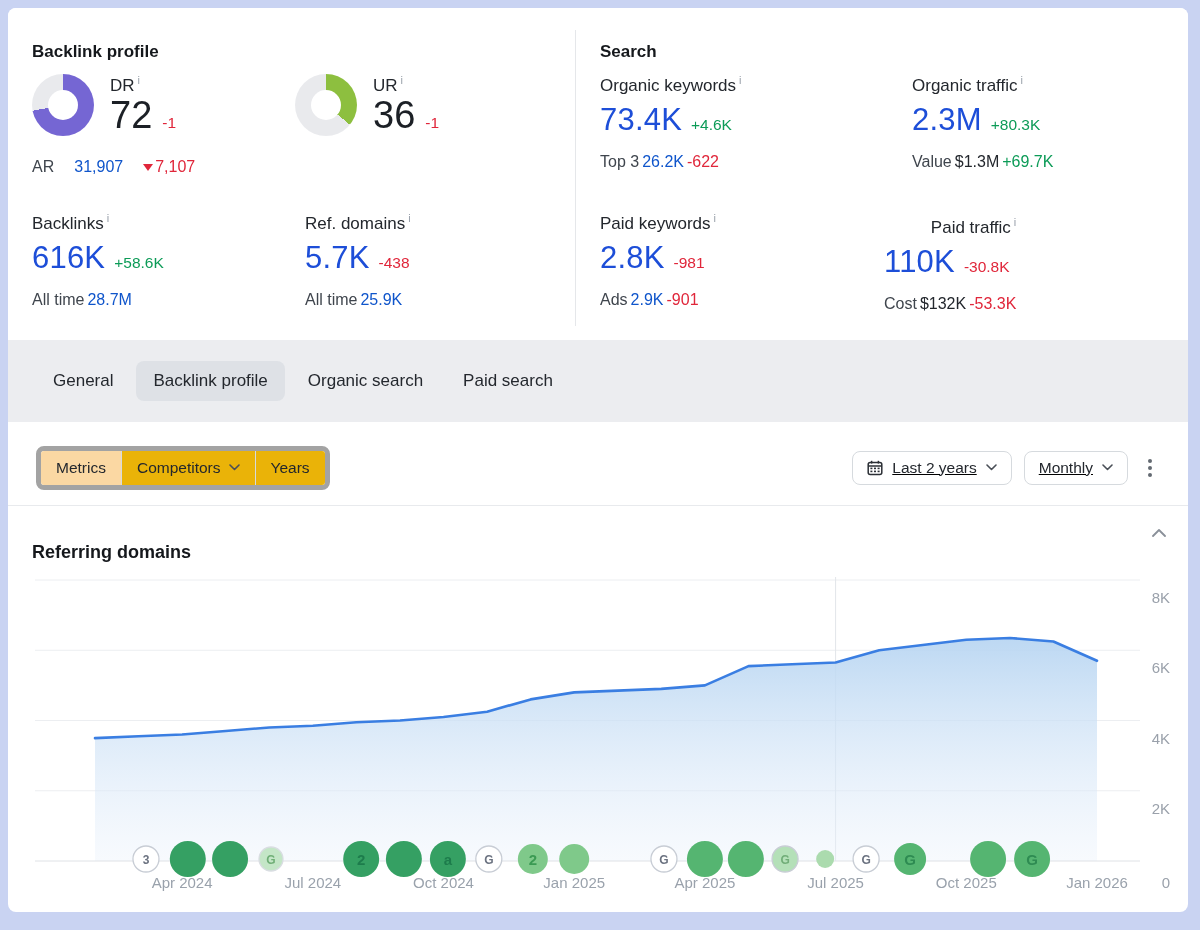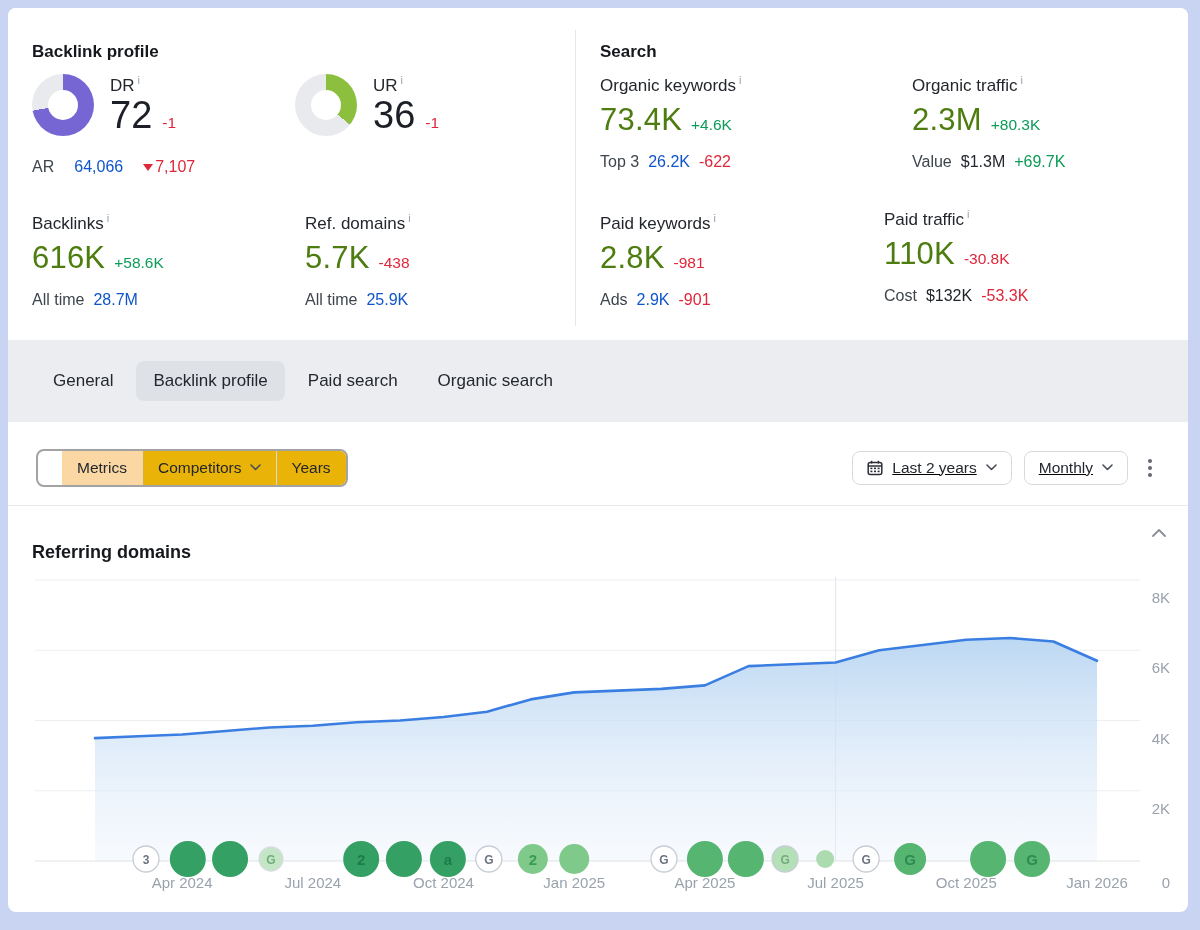--- a/index.html
+++ b/index.html
@@ -15,45 +15,45 @@
     background:#ffffff;border-radius:8px;overflow:hidden;
   }
   
   .stats{position:absolute;left:0;top:0;width:100%;height:332px;background:#fff;}
   .v-divider{position:absolute;left:567px;top:22px;width:1px;height:296px;background:#e5e7ea;}
   .sec-title{position:absolute;font-size:17px;font-weight:700;color:#15181c;}
   .blk{position:absolute;}
   .lbl{font-size:17px;color:#23272d;white-space:nowrap;}
   .info{font-size:11px;color:#9aa1ab;vertical-align:super;margin-left:3px;cursor:help;}
   .valrow{display:flex;align-items:baseline;gap:9px;margin-top:6px;}
-  .bigval{font-size:31px;color:#4d7c0f;letter-spacing:.2px;}
+  .bigval{font-size:31px;color:#1d4ed8;letter-spacing:.2px;}
   .delta{font-size:15.5px;}
   .pos{color:#0c9b57;}
   .neg{color:#e0263a;}
-  .subrow{margin-top:15px;font-size:16px;color:#3f454d;display:flex;gap:9px;align-items:baseline;white-space:nowrap;}
+  .subrow{margin-top:15px;font-size:16px;color:#3f454d;display:flex;gap:3px;align-items:baseline;white-space:nowrap;}
   .subrow .blue{color:#0f55cb;}
   .subrow .dark{color:#23272d;}
   
   .score-blk{display:flex;gap:16px;align-items:flex-start;justify-content:space-between;}
   .donut{width:62px;height:62px;border-radius:50%;position:relative;flex:0 0 auto;}
   .donut .hole{position:absolute;left:16px;top:16px;width:30px;height:30px;border-radius:50%;background:#fff;}
   .donut-dr{background:conic-gradient(#7566d3 0 72%,#e9eaed 72% 100%);}
   .donut-ur{background:conic-gradient(#8dbf3f 0 36%,#e9eaed 36% 100%);}
   .score-val{font-size:38px;color:#1c2026;line-height:1.05;}
   .score-valrow{display:flex;align-items:baseline;gap:10px;}
   .ar-row{position:absolute;font-size:16px;color:#3f454d;display:flex;gap:20px;align-items:baseline;}
   .ar-row .blue{color:#0f55cb;}
   .tri-down{display:inline-block;width:0;height:0;border-left:5px solid transparent;border-right:5px solid transparent;border-top:7px solid #e0263a;margin-right:2px;position:relative;top:-1px;}
   
   .tabband{position:absolute;left:0;top:332px;width:100%;height:82px;background:#ecedf0;display:flex;align-items:center;padding-left:28px;box-sizing:border-box;gap:6px;}
   .tab{font-size:17px;color:#24282e;padding:10px 17px;border-radius:8px;cursor:pointer;white-space:nowrap;}
   .tab.active{background:#dee1e6;}
   
   .toolbar{position:absolute;left:0;top:422px;width:100%;height:75px;background:#fff;display:flex;align-items:center;padding:0 28px;box-sizing:border-box;}
-  .seg-group{display:flex;border:2px solid #a3a3a3;border-radius:8px;overflow:hidden;height:34px;padding-left:24px;}
+  .seg-group{display:flex;border:5px solid #a3a3a3;border-radius:8px;overflow:hidden;height:34px;}
   .seg{display:flex;align-items:center;gap:8px;padding:0 15px;font-size:15.5px;color:#23272d;background:#eab308;cursor:pointer;border-left:1px solid #d6dade;}
   .seg:first-child{border-left:none;}
   .seg.active{background:#fbd8a3;}
   .right-tools{margin-left:auto;display:flex;align-items:center;gap:12px;text-decoration:underline;}
   .btn{display:flex;align-items:center;gap:9px;height:34px;padding:0 14px;border:1px solid #d6dade;border-radius:8px;background:#fff;font-size:15.5px;color:#23272d;cursor:pointer;box-sizing:border-box;}
   .icon{display:inline-flex;align-items:center;justify-content:center;}
   .kebab{padding:4px 8px;cursor:pointer;}
   
   .chart-divider{position:absolute;left:0;top:497px;width:100%;height:1px;background:#e8eaed;}
   .chart-head{position:absolute;left:24px;top:516px;font-size:18px;font-weight:700;color:#15181c;}
@@ -91,21 +91,21 @@
         <div class="lbl"><span>UR</span><span class="info">i</span></div>
         <div class="score-valrow">
           <span class="score-val">36</span>
           <span class="delta neg">-1</span>
         </div>
       </div>
     </div>
 
     <div class="ar-row" style="left:24px;top:150px;">
       <span>AR</span>
-      <span class="blue">64,066</span>
+      <span class="blue">31,907</span>
       <span class="neg"><span class="tri-down"></span><span>7,107</span></span>
     </div>
 
     <div class="blk" style="left:24px;top:204px;">
       <div class="lbl"><span>Backlinks</span><span class="info">i</span></div>
       <div class="valrow">
         <span class="bigval">616K</span>
         <span class="delta pos">+58.6K</span>
       </div>
       <div class="subrow">
@@ -160,39 +160,39 @@
         <span class="bigval">2.8K</span>
         <span class="delta neg">-981</span>
       </div>
       <div class="subrow">
         <span>Ads</span>
         <span class="blue">2.9K</span>
         <span class="neg">-901</span>
       </div>
     </div>
 
-    <div class="blk" style="left:876px;top:200px;">
+    <div class="blk" style="left:876px;top:208px;text-align:right;">
       <div class="lbl"><span>Paid traffic</span><span class="info">i</span></div>
       <div class="valrow">
         <span class="bigval">110K</span>
         <span class="delta neg">-30.8K</span>
       </div>
       <div class="subrow">
         <span>Cost</span>
         <span class="dark">$132K</span>
         <span class="neg">-53.3K</span>
       </div>
     </div>
   </section>
 
   <nav class="tabband">
     <span class="tab">General</span>
     <span class="tab active">Backlink profile</span>
+    <span class="tab">Organic search</span>
     <span class="tab">Paid search</span>
-    <span class="tab">Organic search</span>
   </nav>
 
   <div class="toolbar">
     <div class="seg-group">
       <div class="seg active">
           <span>Metrics</span>
         </div>
       <div class="seg">
         <span>Competitors</span>
         <span class="icon">

